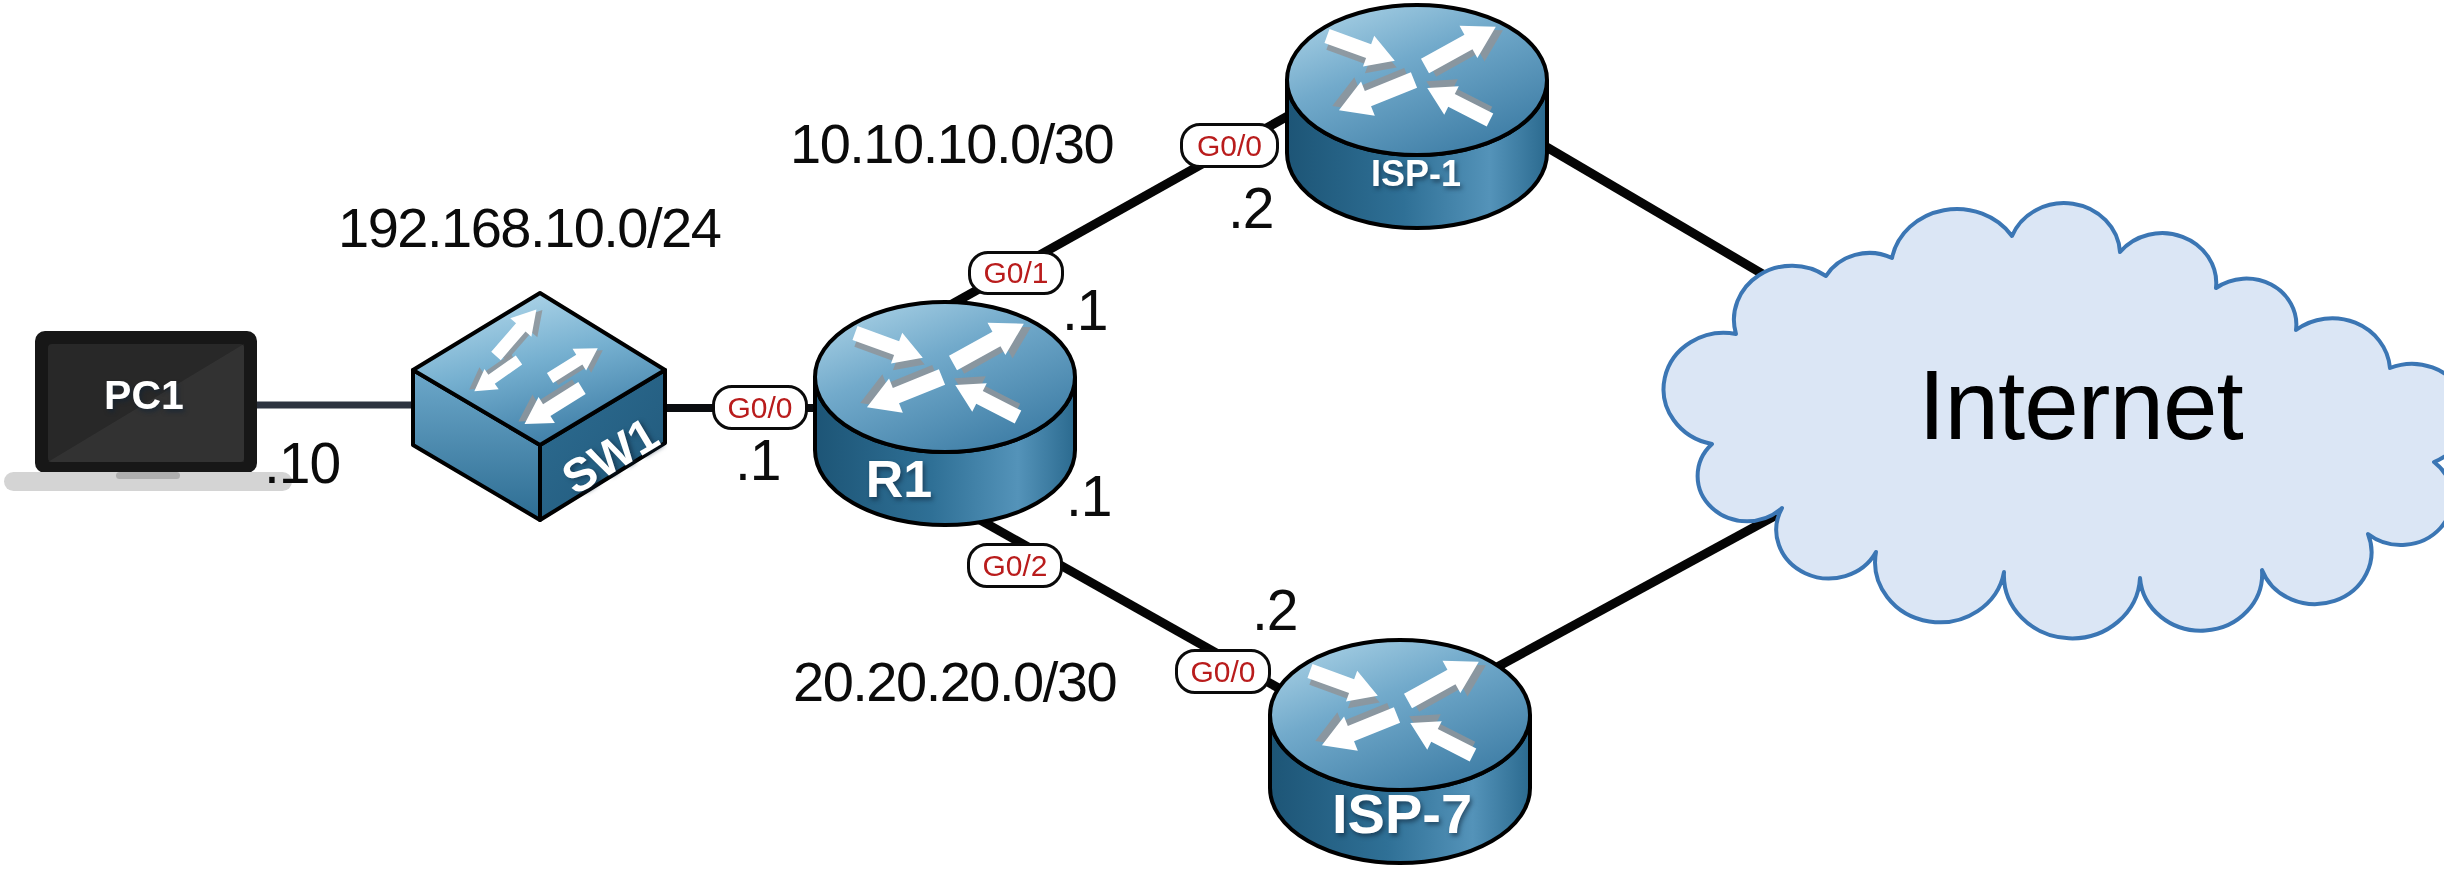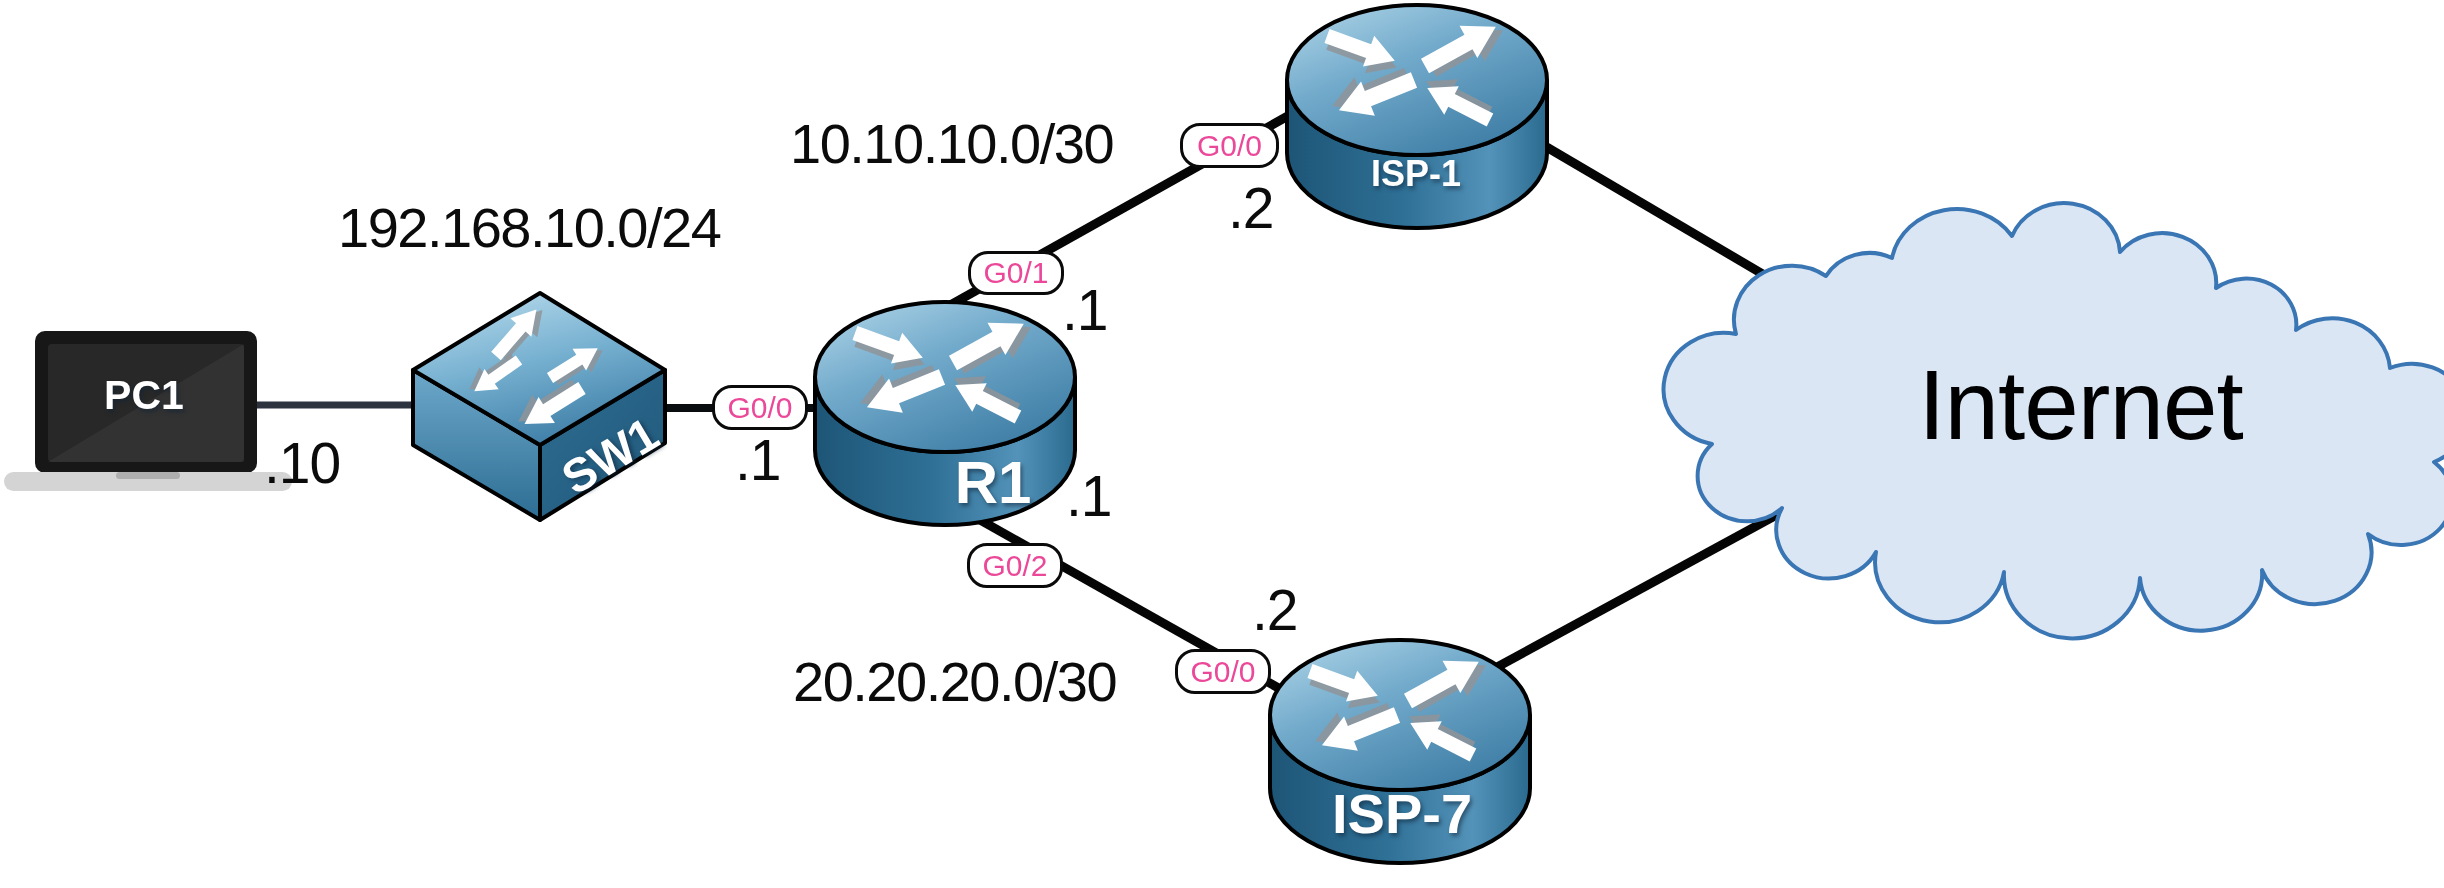--- a/index.html
+++ b/index.html
@@ -12,29 +12,29 @@
     position:absolute;color:#0b0b0b;font-size:56px;line-height:1.15;
     white-space:nowrap;letter-spacing:-1.5px;
   }
   .ip{
     position:absolute;color:#0b0b0b;font-size:57px;line-height:1;
     white-space:nowrap;letter-spacing:-1px;
   }
   .pill{
     position:absolute;display:flex;align-items:center;justify-content:center;
     background:#ffffff;border:3px solid #0a0a0a;border-radius:20px;
-    font-size:30px;color:#ec4899;box-sizing:border-box;white-space:nowrap;
+    font-size:30px;color:#b91c1c;box-sizing:border-box;white-space:nowrap;
   }
   .dev{
     position:absolute;color:#ffffff;font-weight:bold;text-align:center;
     text-shadow:2px 3px 4px rgba(15,35,55,0.55);white-space:nowrap;line-height:1;
   }
   .dev-pc1{left:44px;top:375px;width:200px;font-size:41px;}
   .dev-sw1{left:545px;top:432px;width:130px;font-size:47px;transform:rotate(-31deg);}
-  .dev-r1{left:943px;top:453px;width:100px;font-size:60px;}
+  .dev-r1{left:849px;top:453px;width:100px;font-size:52px;}
   .dev-isp1{left:1326px;top:156px;width:180px;font-size:36px;}
   .dev-isp2{left:1312px;top:786px;width:180px;font-size:56px;}
   .internet-lbl{
     position:absolute;left:1888px;top:356px;width:385px;text-align:center;
     color:#000;font-size:98px;font-weight:400;line-height:1;white-space:nowrap;
     letter-spacing:-1px;
   }
 </style>
 </head>
 <body>

